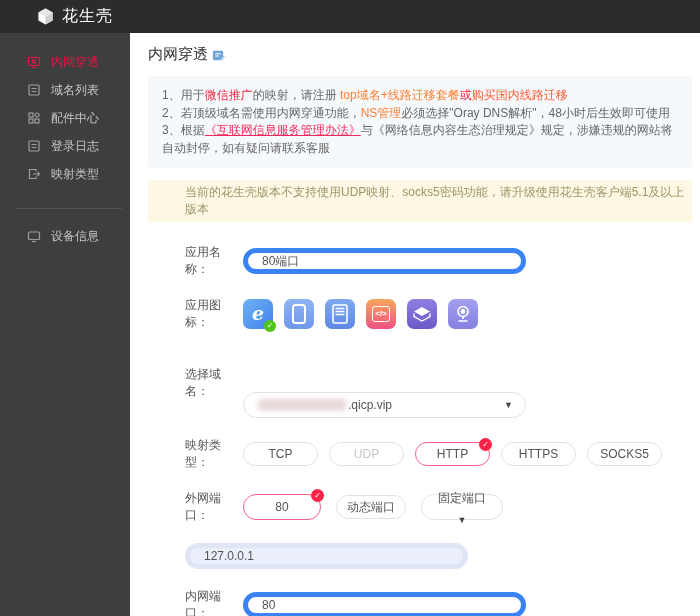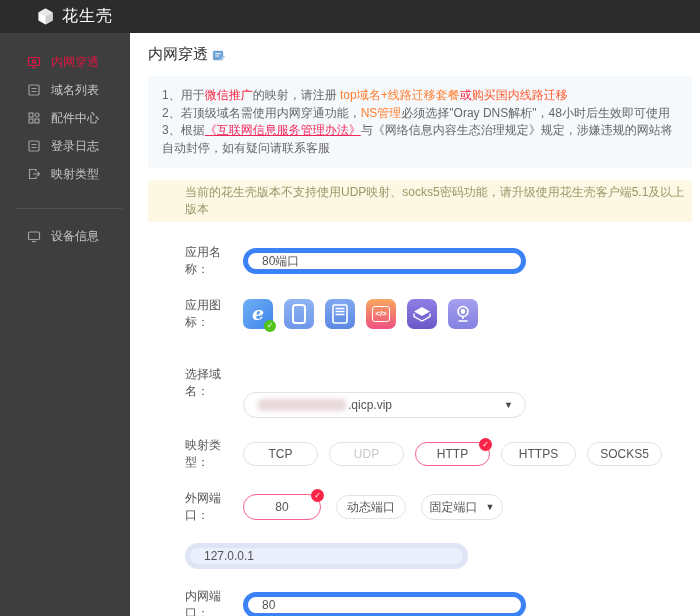--- a/index.html
+++ b/index.html
@@ -59,21 +59,21 @@
 
   .type-strip { display:flex; gap:11px; }
   .type-pill { width:75px; height:24px; border:1px solid #e2e2e2; border-radius:12px; background:#fff; font-size:12px; color:#555; display:flex; align-items:center; justify-content:center; cursor:pointer; position:relative; }
   .type-pill.disabled { color:#c8c8c8; cursor:default; }
   .type-pill.selected { border-color:#f8618a; color:#555; }
   .check-badge { position:absolute; top:-5px; right:-3px; width:13px; height:13px; border-radius:50%; background:#fb2347; color:#fff; font-size:8px; line-height:13px; text-align:center; }
 
   .port-input { width:78px; height:26px; border:1px solid #f8618a; border-radius:13px; text-align:center; font-size:12px; color:#555; outline:none; background:#fff; font-family:"Liberation Sans","DejaVu Sans",sans-serif; }
   .port-wrap { position:relative; margin-right:15px; }
   .small-pill { width:70px; height:24px; border:1px solid #e2e2e2; border-radius:12px; background:#fff; font-size:12px; color:#555; display:flex; align-items:center; justify-content:center; cursor:pointer; }
-  .small-select { width:82px; height:26px; border:1px solid #e2e2e2; border-radius:13px; background:#fff; font-size:12px; color:#555; display:flex; align-items:center; justify-content:center; gap:8px; cursor:pointer; margin-left:15px; }
+  .small-select { width:82px; height:26px; border:1px solid #e2e2e2; border-radius:13px; background:#fff; font-size:12px; color:#555; display:flex; align-items:center; justify-content:center; gap:8px; cursor:pointer; margin-left:15px;flex-direction:column; }
   .small-select .caret { font-size:9px; color:#444; }
 </style>
 </head>
 <body>
 
 <div class="app">
 
   <div class="topbar">
     <div class="brand">
       <span style="display:flex">

